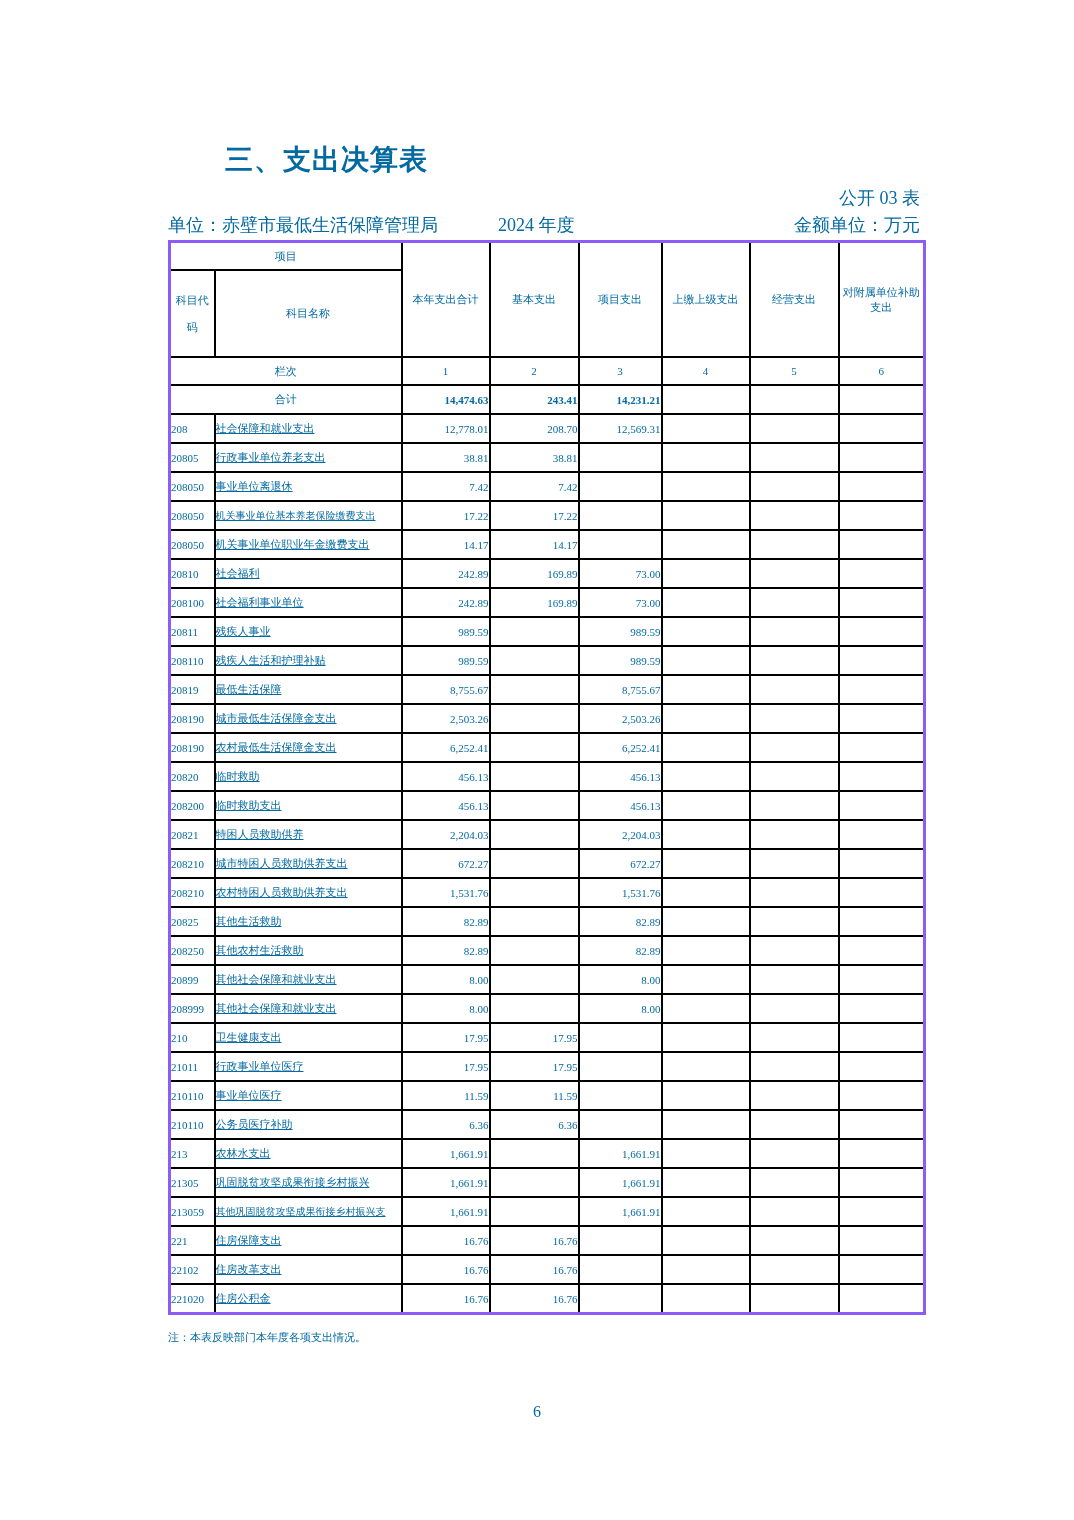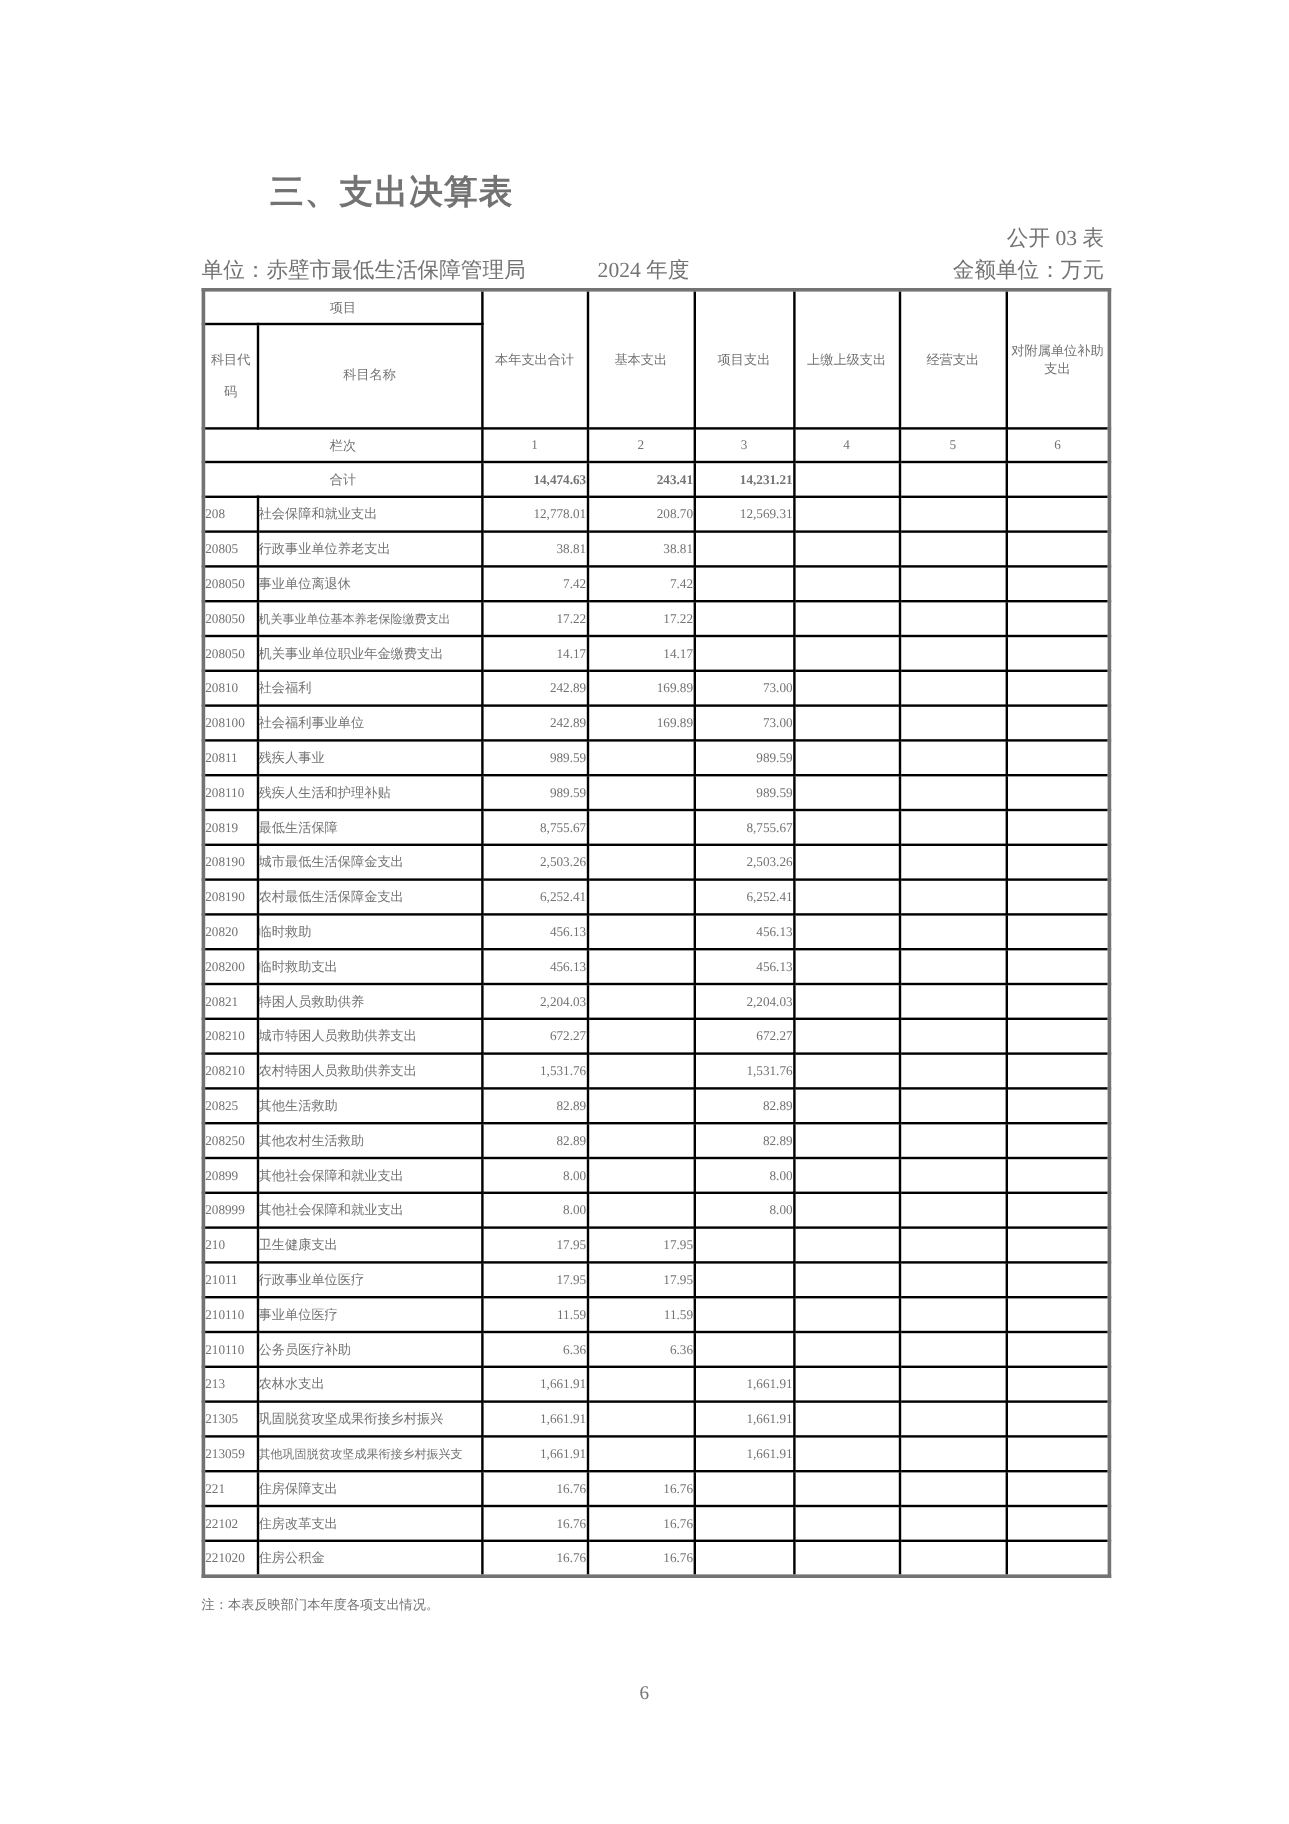--- a/index.html
+++ b/index.html
@@ -2,21 +2,21 @@
 <html><head>
 <meta charset="utf-8">
 <style>
   html, body { margin:0; padding:0; background:#ffffff; }
   .sheet {
     position: relative;
     width: 1074px;
     height: 1520px;
     background: #ffffff;
     font-family: "Liberation Serif", "DejaVu Serif", serif;
-    color: #737373;
+    color: #0369a1;
   }
   .page-title {
     position: absolute;
     left: 225px;
     top: 141px;
     font-family: "Liberation Sans", "DejaVu Sans", sans-serif;
     font-weight: bold;
     font-size: 28px;
     letter-spacing: 1px;
     white-space: nowrap;
@@ -40,38 +40,38 @@
   .meta-line .year { position: absolute; left: 330px; white-space: nowrap; }
   .meta-line .amount { position: absolute; right: 0; white-space: nowrap; }
 
   table.acct {
     position: absolute;
     left: 168px;
     top: 240px;
     width: 752px;
     border-collapse: collapse;
     table-layout: fixed;
-    border: 3px solid #737373;
+    border: 3px solid #8b5cf6;
   }
   table.acct td {
     border: 2px solid #000;
     font-size: 11px;
     padding: 0;
     overflow: hidden;
     vertical-align: middle;
   }
   tr.hdr-top td { height: 26px; text-align: center; }
   tr.hdr-main td { height: 85px; text-align: center; line-height: 2.4; margin-top: 28px; }
   tr.hdr-main td .wrapbox { display: inline-block; max-width: 72px; }
   tr.rank-row td { height: 26px; text-align: center; margin-top: 36px; }
   tr.total-row td { height: 27px; margin-top: 39px; }
   tr.data-row td { height: 27px; }
   td.c-label { text-align: center; }
   td.c-code { text-align: left; padding-left: 7px; }
-  td.c-name { text-align: left; padding-left: 8px; white-space: nowrap; }
+  td.c-name { text-align: left; padding-left: 8px; white-space: nowrap; text-decoration: underline; }
   td.c-val { text-align: right; padding-right: 12px; white-space: nowrap; }
   tr.total-row td.c-val { font-weight: bold; }
 
   .note-line {
     position: absolute;
     left: 168px;
     top: 1330px;
     font-size: 11px;
   }
   .page-number {

